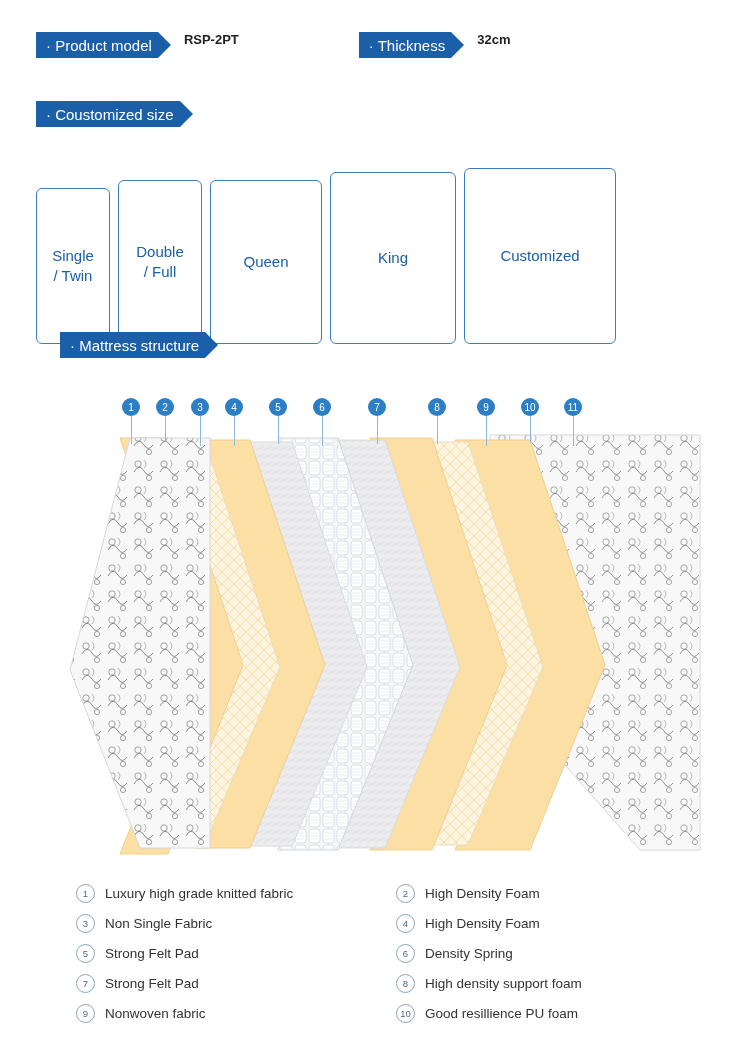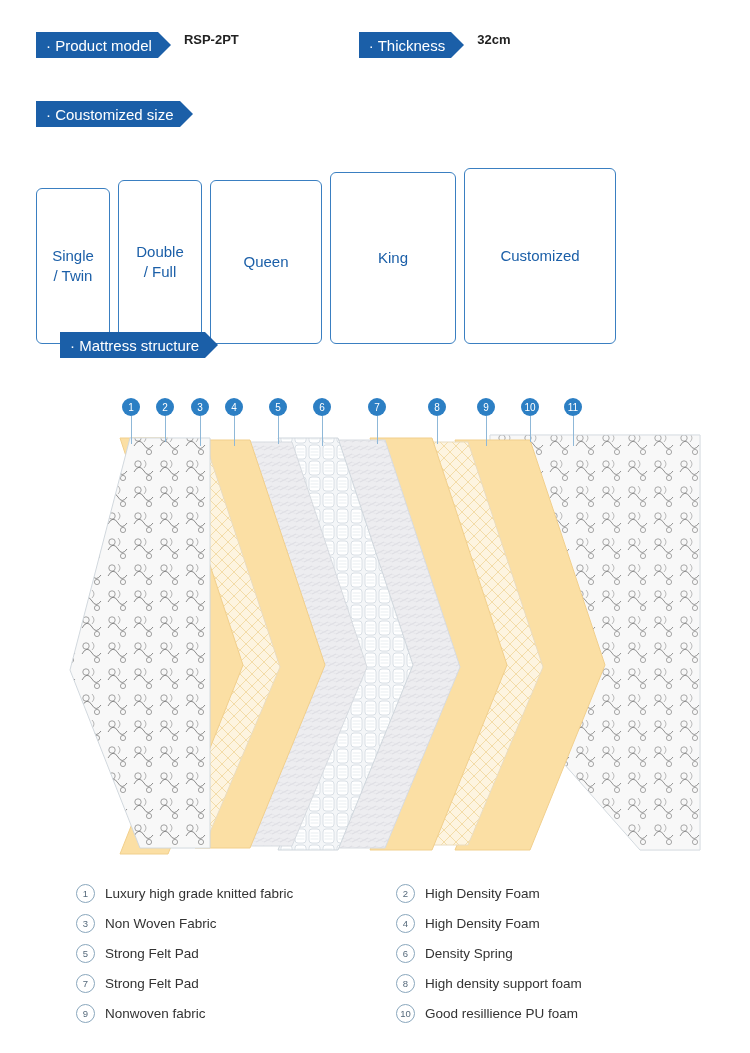--- a/index.html
+++ b/index.html
@@ -299,21 +299,21 @@
   <div class="legend-item">
     <span class="legend-num">1</span>
     <span>Luxury high grade knitted fabric</span>
   </div>
   <div class="legend-item">
     <span class="legend-num">2</span>
     <span>High Density Foam</span>
   </div>
   <div class="legend-item">
     <span class="legend-num">3</span>
-    <span>Non Woven Fabric</span>
+    <span>Non Single Fabric</span>
   </div>
   <div class="legend-item">
     <span class="legend-num">4</span>
     <span>High Density Foam</span>
   </div>
   <div class="legend-item">
     <span class="legend-num">5</span>
     <span>Strong Felt Pad</span>
   </div>
   <div class="legend-item">

